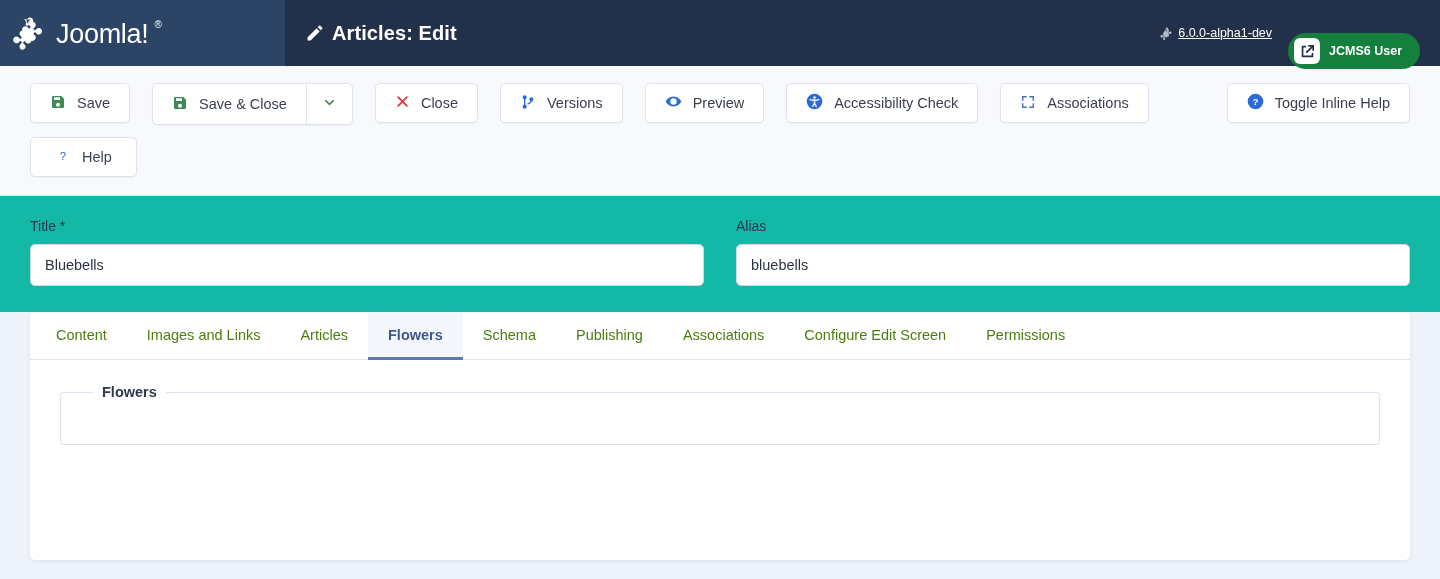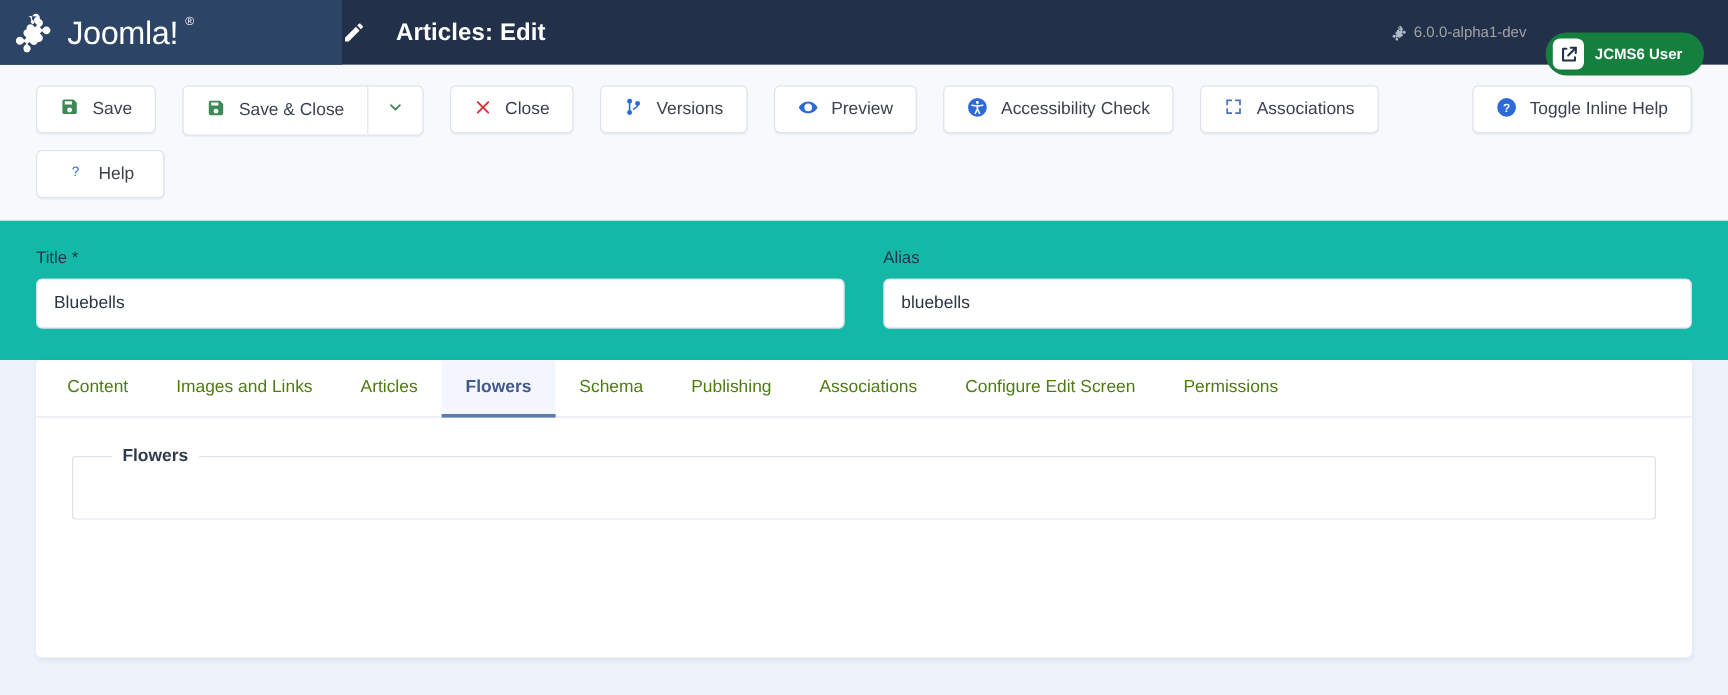--- a/index.html
+++ b/index.html
@@ -7,53 +7,54 @@
     margin: 0; padding: 0;
     width: 1440px; height: 579px;
     background: #eef2fb;
     font-family: "Liberation Sans", sans-serif;
     overflow: hidden;
   }
 
   
   .header {
     display: flex; align-items: stretch;
-    height: 54px; width: 100%;
+    height: 66px; width: 100%;
     background: #23304a;
   }
   .header-brand {
     width: 285px; min-width: 285px;
     background: #2c4566;
     display: flex; align-items: center;
     padding-left: 12px;
   }
   .joomla-logo { display: flex; align-items: center; gap: 10px; }
   .joomla-mark { width: 34px; height: 34px; display:block; }
   .joomla-word {
     color: #ffffff; font-size: 27px; font-weight: 400;
     letter-spacing: -0.3px; line-height: 1;
     position: relative; top: 1px;
   }
   .header-title-wrap {
     flex: 1; display: flex; align-items: center;
-    gap: 25px;
+    padding-left: 20px; gap: 7px;
   }
   .pencil-icon { width: 20px; height: 20px; display:block; }
   .header-title {
     color: #ffffff; font-size: 20px; font-weight: bold;
     letter-spacing: 0.1px;
   }
   .header-right {
     display: flex; align-items: center; gap: 16px;
     padding-right: 20px;
   }
   .version-tag {
-    color: #a3a3a3; font-size: 12.5px;
+    color: #ffffff; font-size: 12.5px;
     display: flex; align-items: center; gap: 5px;
     white-space: nowrap;
+    text-decoration: underline;
   }
   .version-mark { width: 13px; height: 13px; display:block; opacity:.85;}
   .user-pill {
     display: flex; align-items: center; gap: 9px;
     background: #15803d;
     border-radius: 20px;
     padding: 5px 18px 5px 6px;
     cursor: pointer;
     margin-top: 36px;
   }

